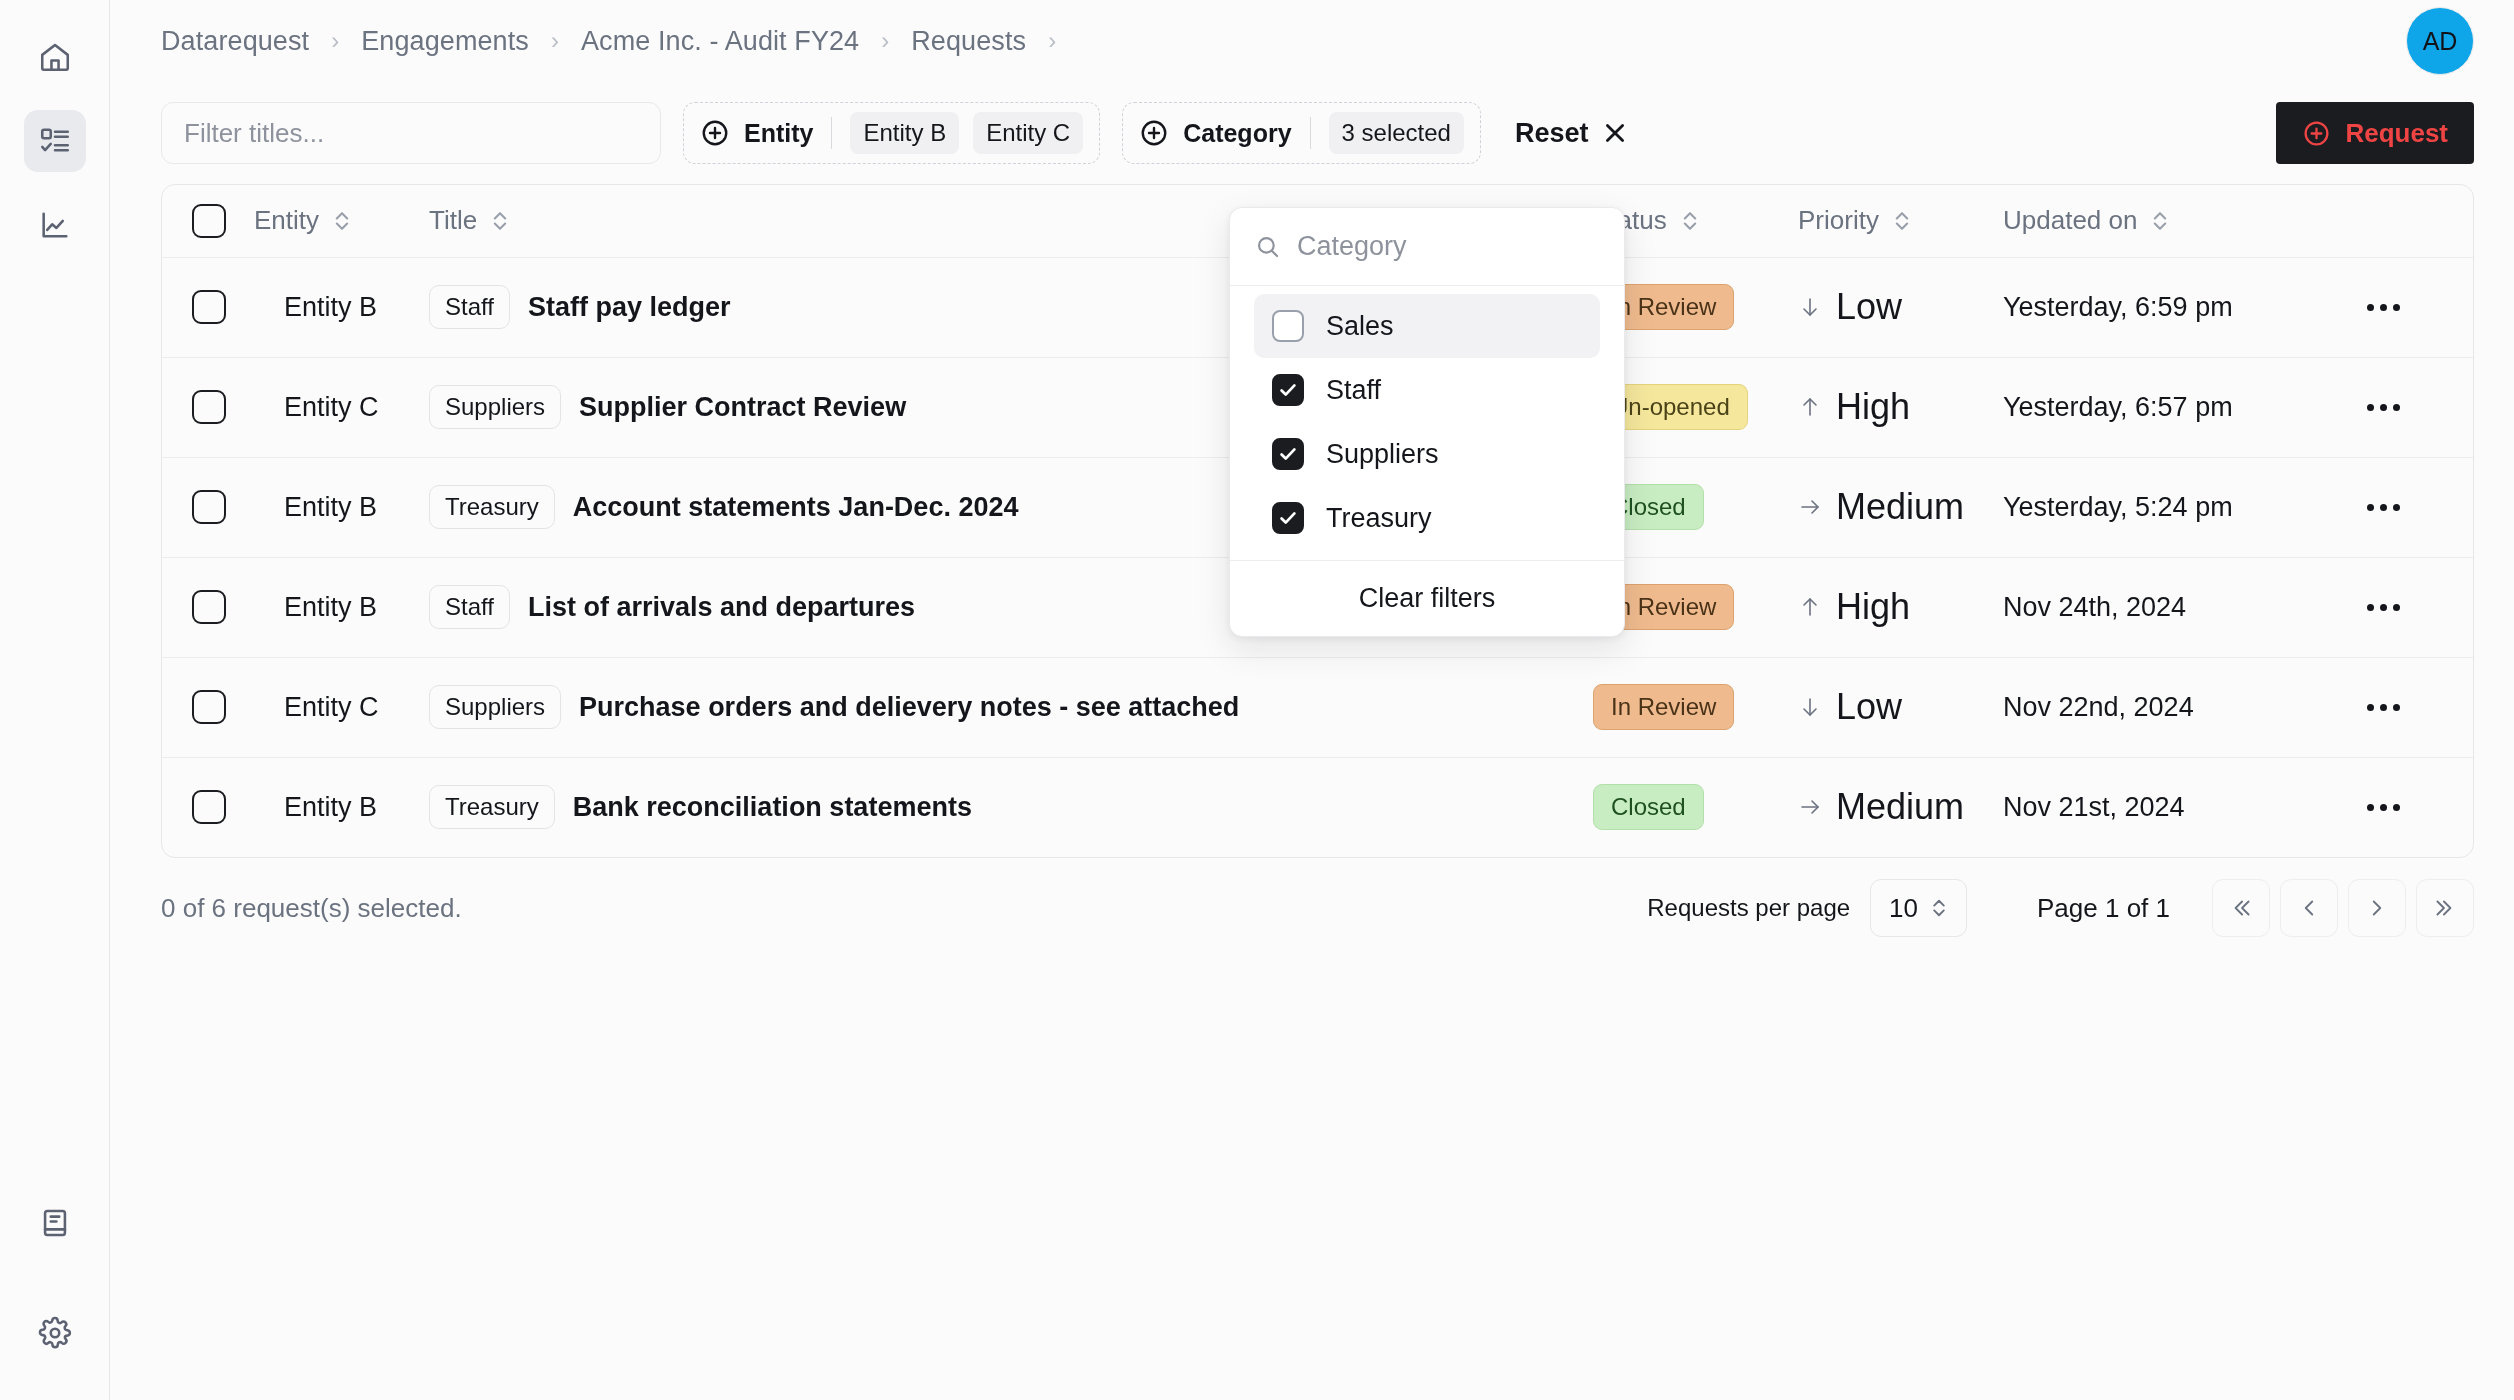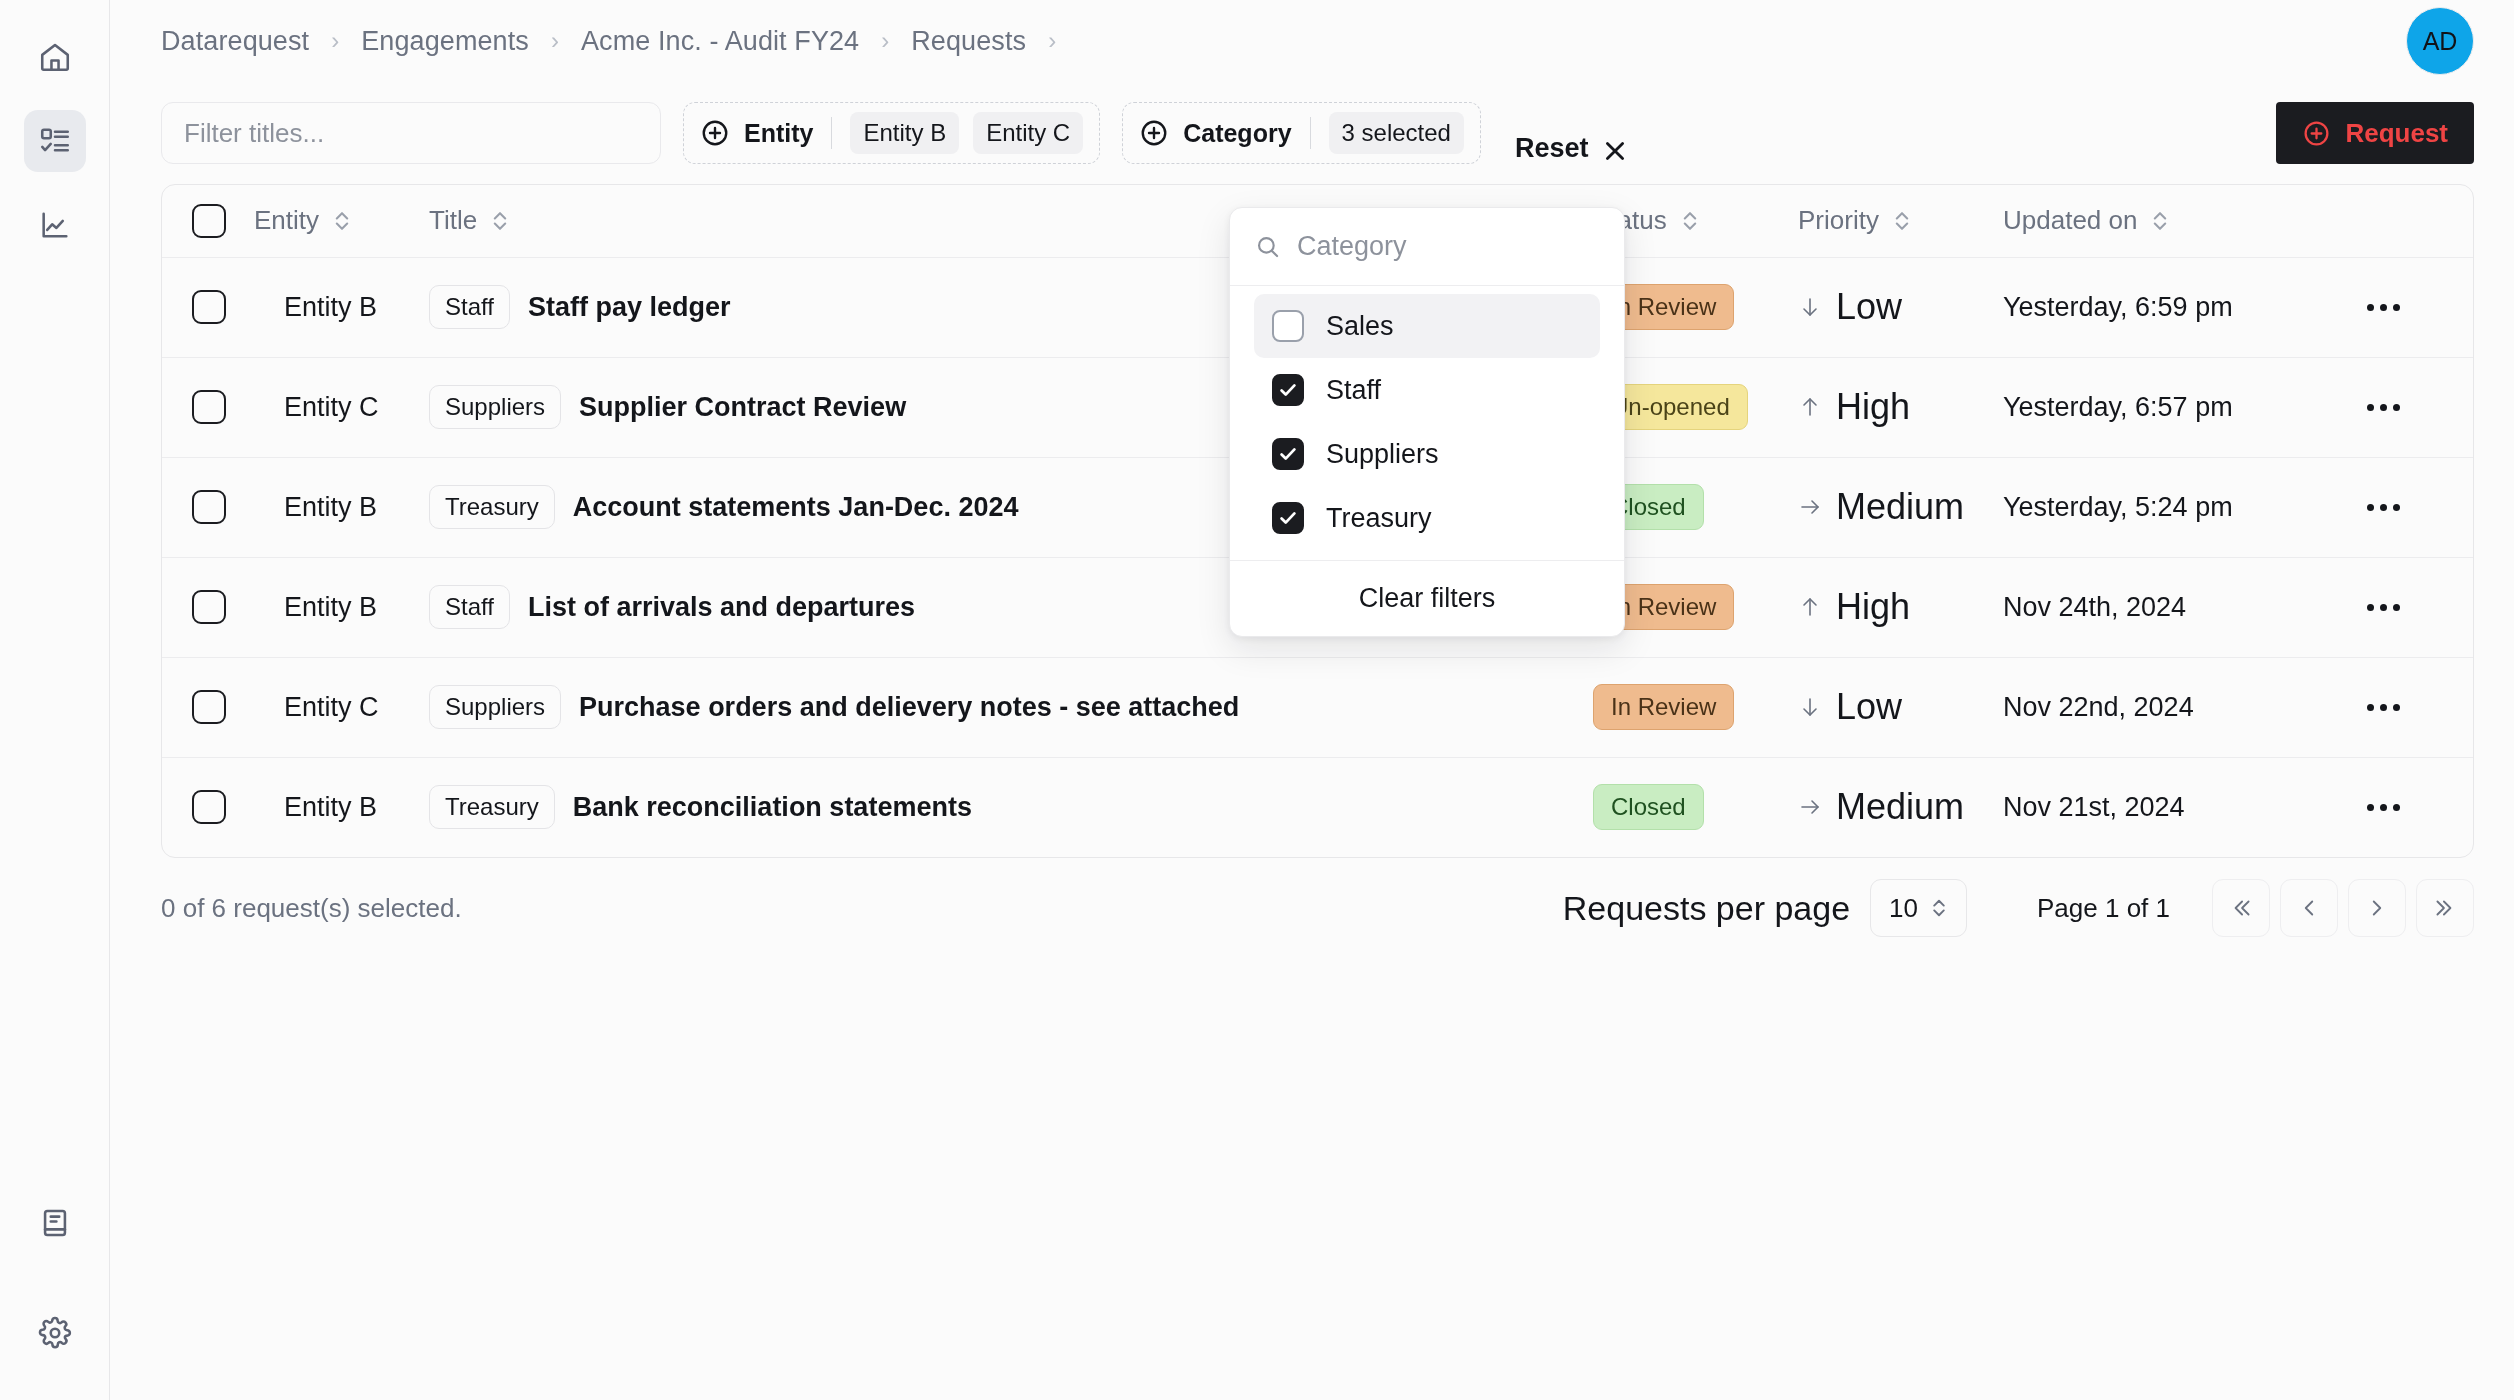--- a/index.html
+++ b/index.html
@@ -78,21 +78,21 @@
   }
   .facet-plus { width: 30px; height: 30px; display: block; color: #14161b; }
   .facet-label { font-size: 25px; font-weight: bold; color: #14161b; white-space: nowrap; }
   .facet-div { width: 1px; height: 32px; background: #d8dade; margin: 0 4px; }
   .chip {
     background: #f0f0f2; border-radius: 8px;
     padding: 7px 13px; font-size: 24px; color: #14161b; white-space: nowrap;
   }
 
   .reset-btn {
-    margin-left: 28px; height: 62px; display: flex; align-items: flex-end; gap: 13px;
+    margin-left: 28px; height: 62px; display: flex; align-items: center; gap: 13px;
     font-size: 27px; font-weight: bold; color: #14161b; cursor: pointer; padding: 0 6px;
   }
   .reset-x { width: 26px; height: 26px; display: block; }
 
   .primary-btn {
     margin-left: auto; height: 62px; border-radius: 4px;
     background: #1b1c20; color: #ef4444;
     display: flex; align-items: center; gap: 14px;
     padding: 0 26px; font-size: 26px; font-weight: bold; cursor: pointer;
     border: none; font-family: inherit;
@@ -163,21 +163,21 @@
   }
   .dots i { width: 7px; height: 7px; border-radius: 50%; background: #14161b; display: block; }
 
   
   .footer {
     display: flex; align-items: center;
     padding: 0 40px 0 51px; height: 84px; margin-top: 8px;
   }
   .sel-info { font-size: 26px; color: #6b7280; }
   .pager { margin-left: auto; display: flex; align-items: center; gap: 0; }
-  .pp-label { font-size: 34px; color: #14161b; margin-right: 20px; }
+  .pp-label { font-size: 24px; color: #14161b; margin-right: 20px; }
   .pp-select {
     display: flex; align-items: center; gap: 12px;
     border: 1px solid #e7e7e9; border-radius: 11px;
     height: 58px; padding: 0 18px; background: #fbfbfb; cursor: pointer;
     font-size: 26px; color: #14161b;
   }
   .pp-select svg { width: 18px; height: 24px; color: #6b7280; display: block; }
   .page-of { font-size: 26px; color: #14161b; margin: 0 42px 0 70px; white-space: nowrap; }
   .nav-btns { display: flex; gap: 10px; }
   .nav-btn {

